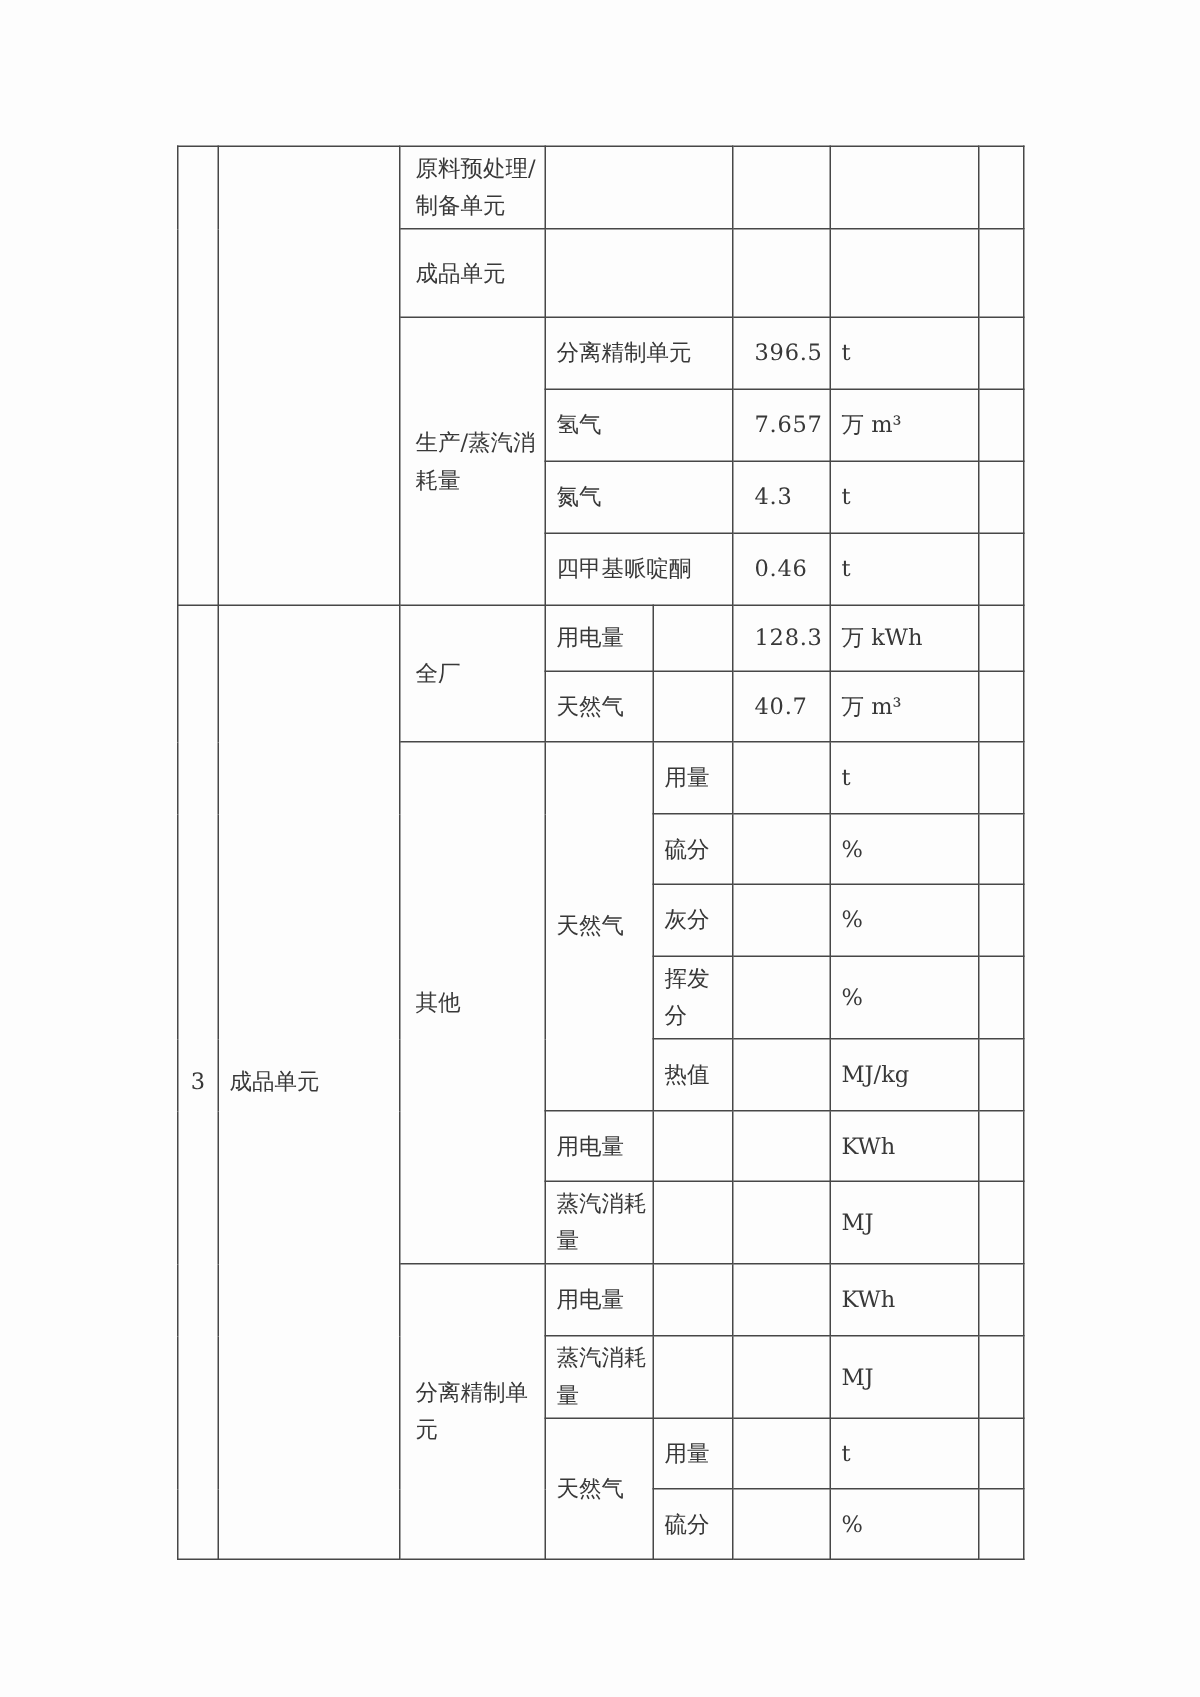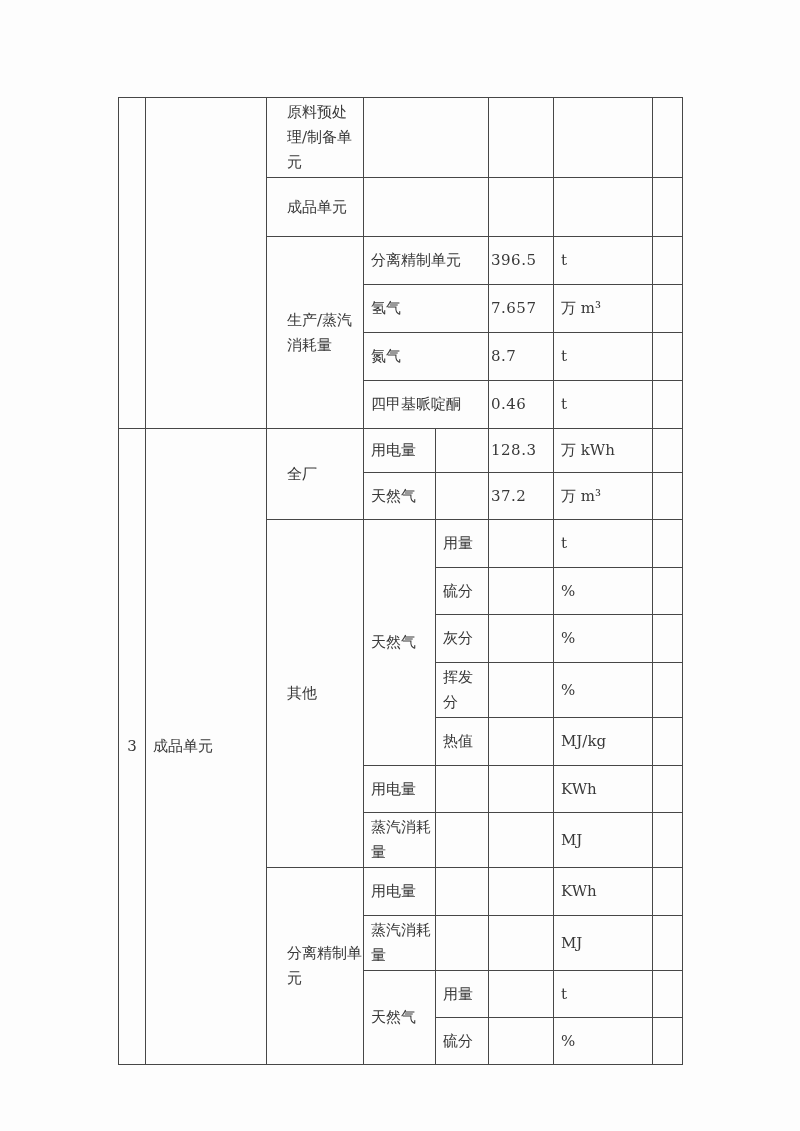--- a/index.html
+++ b/index.html
@@ -28,22 +28,22 @@
     border: 1px solid #474747;
     font-size: 15px;
     color: #383838;
     line-height: 25px;
     padding: 2px 2px 2px 7px;
     vertical-align: middle;
     overflow: hidden;
     word-break: break-all;
   }
   td.serial { text-align: center; padding: 2px 0; }
-  td.unitname { padding-left: 20px; padding-right: 1px; }
-  td.val { padding-left: 2px; letter-spacing: 0.5px; }
+  td.unitname { padding-left: 10px; padding-right: 1px; }
+  td.val { padding-left: 14px; letter-spacing: 0.5px; }
   tr.h50 { height: 50px; }
   tr.h48 { height: 48px; }
   tr.h47 { height: 47px; }
   tr.h45 { height: 59px; }
   tr.h44 { height: 44px; }
 </style>
 </head>
 <body>
 
 <div class="page">
@@ -88,21 +88,21 @@
 
     <tr class="h48">
       <td colspan="2">氢气</td>
       <td class="val">7.657</td>
       <td>万 m³</td>
       <td></td>
     </tr>
 
     <tr class="h48">
       <td colspan="2">氮气</td>
-      <td class="val">8.7</td>
+      <td class="val">4.3</td>
       <td>t</td>
       <td></td>
     </tr>
 
     <tr class="h48">
       <td colspan="2">四甲基哌啶酮</td>
       <td class="val">0.46</td>
       <td>t</td>
       <td></td>
     </tr>
@@ -114,21 +114,21 @@
       <td>用电量</td>
       <td></td>
       <td class="val">128.3</td>
       <td>万 kWh</td>
       <td></td>
     </tr>
 
     <tr class="h47">
       <td>天然气</td>
       <td></td>
-      <td class="val">37.2</td>
+      <td class="val">40.7</td>
       <td>万 m³</td>
       <td></td>
     </tr>
 
     <tr class="h48">
       <td class="unitname" rowspan="7">其他</td>
       <td rowspan="5">天然气</td>
       <td>用量</td>
       <td class="val"></td>
       <td>t</td>

